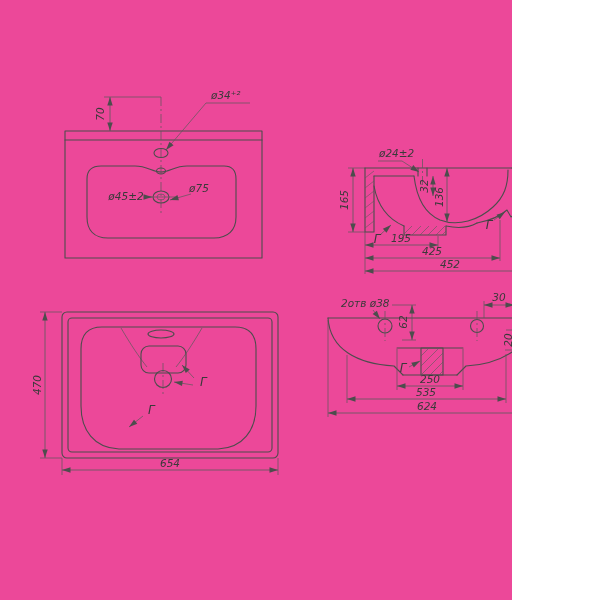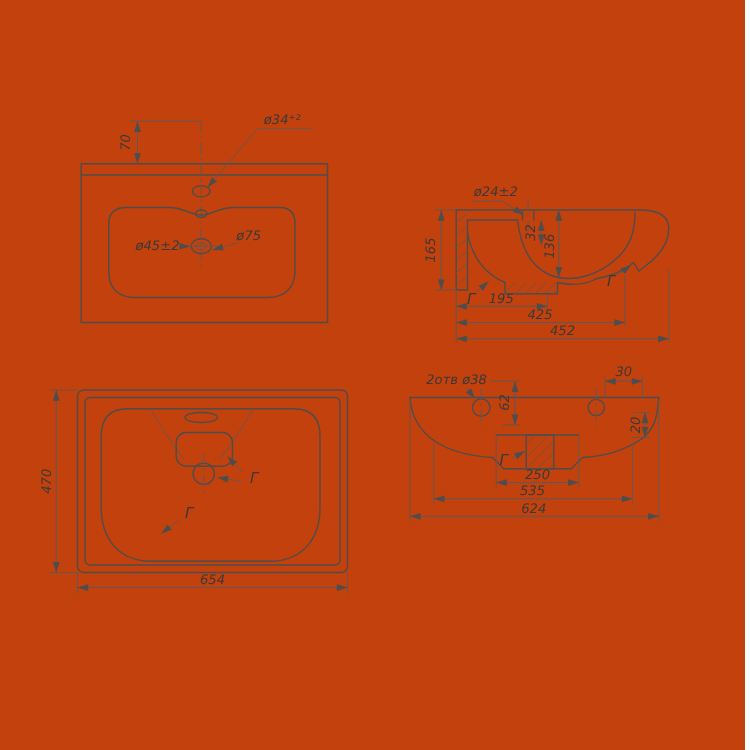--- a/index.html
+++ b/index.html
@@ -1,16 +1,16 @@
 <!DOCTYPE html>
 <html><head>
 <meta charset="utf-8">
 <style>
   html,body{margin:0;padding:0;background:#ffffff;}
-  .sheet{width:596px;height:600px;background:#c2410c;position:relative;overflow:hidden;
+  .sheet{width:512px;height:600px;background:#ec4899;position:relative;overflow:hidden;
          font-family:"DejaVu Sans",sans-serif;}
   svg{display:block;}
   .geo{fill:none;stroke:#4d4d4d;stroke-width:1.1;stroke-linecap:round;stroke-linejoin:round;}
   .thin{fill:none;stroke:#5a5a5a;stroke-width:0.7;}
   .dim{fill:none;stroke:#5a5a5a;stroke-width:0.8;}
   .cl{fill:none;stroke:#5a5a5a;stroke-width:0.7;stroke-dasharray:9 3 2 3;}
   .hatch{fill:none;stroke:#5a5a5a;stroke-width:0.6;}
   text{font-family:"DejaVu Sans",sans-serif;font-style:italic;fill:#3a3a3a;font-size:10.5px;}
   text.g{font-size:12px;}
 </style>

